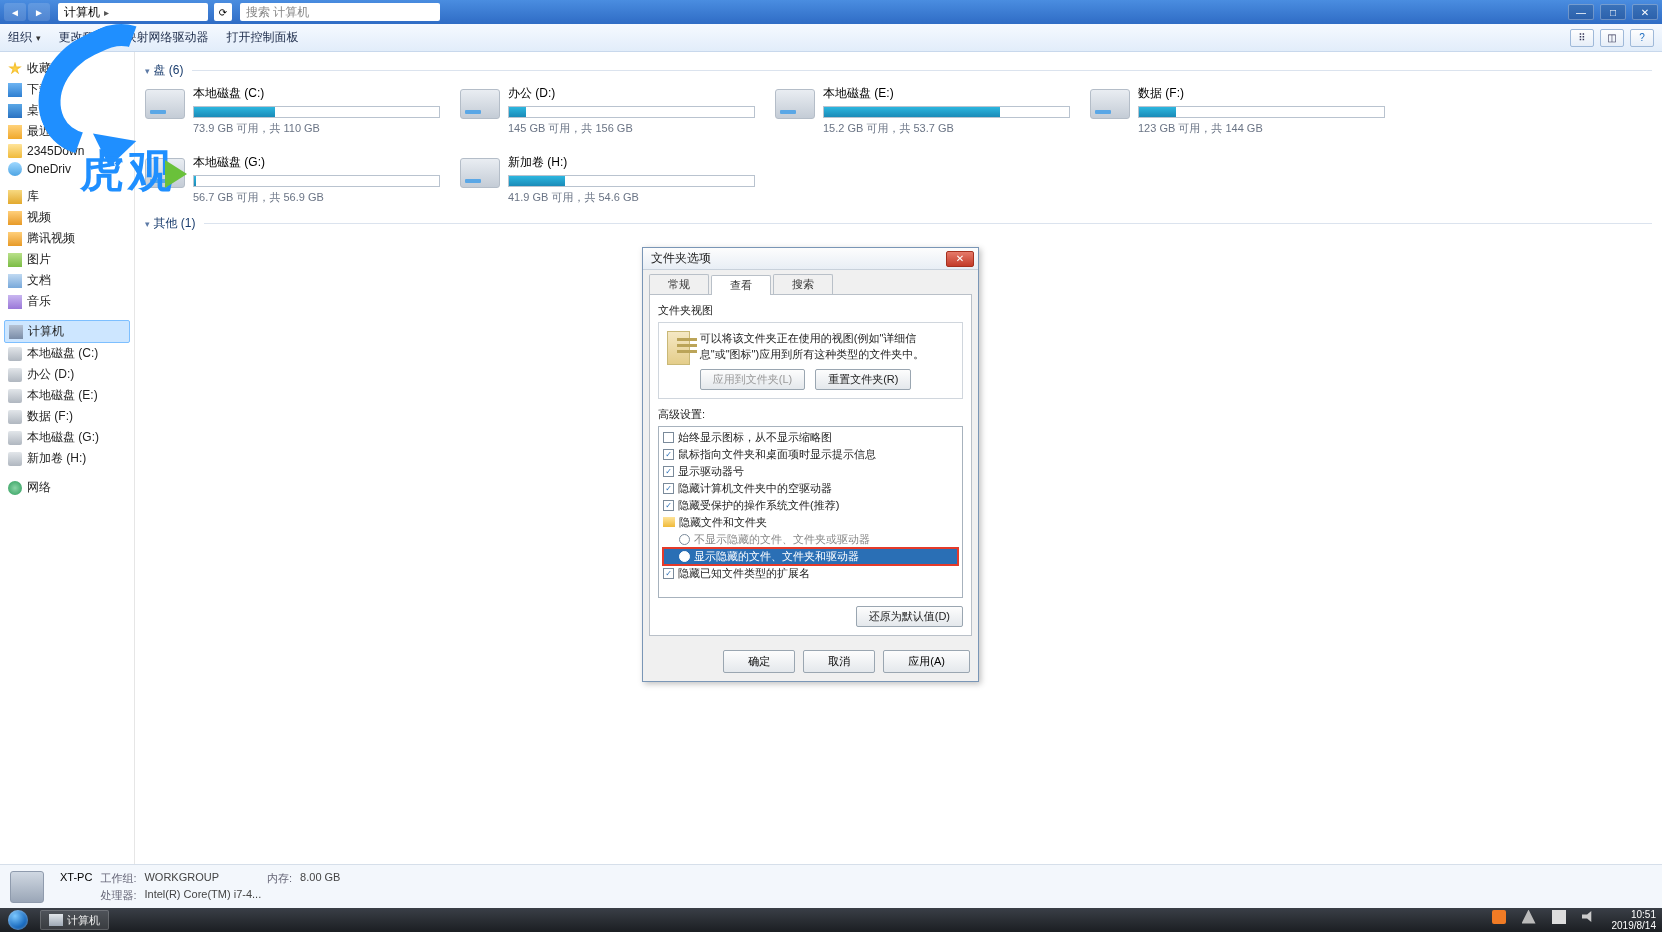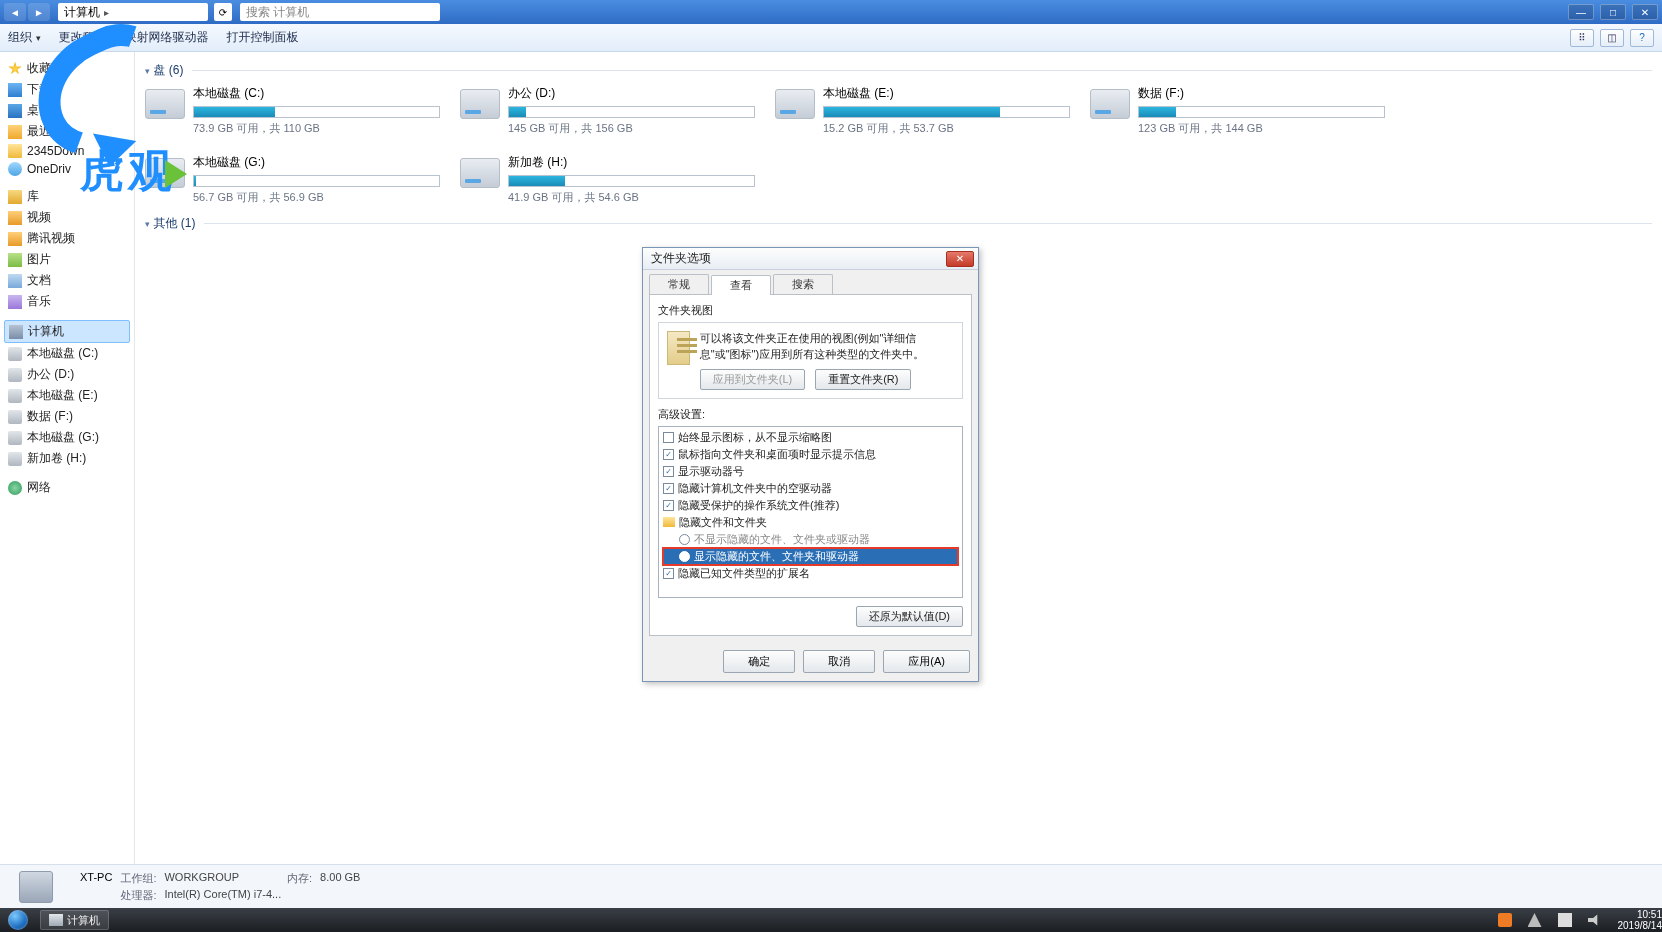--- a/index.html
+++ b/index.html
@@ -64,21 +64,21 @@
 .drive .dinfo{flex:1}
 .drive .dname{color:#000;margin-bottom:4px}
 .drive .bar{height:12px;background:#fff;border:1px solid #b9c3cf;position:relative;margin-bottom:3px}
 .drive .fill{position:absolute;height:100%;background:linear-gradient(#2cb6df,#1a8bb8)}
 .drive .dspace{color:#6a7485;font-size:11px}
 .other-item{display:flex;align-items:center;gap:8px;padding:4px 2px}
 .other-item .oicon{width:36px;height:32px;background:linear-gradient(#d5ebc0,#8cc85a);border-radius:4px;position:relative}
 .other-item .oicon::before{content:"";position:absolute;width:0;height:0;border-top:7px solid transparent;border-bottom:7px solid transparent;border-left:11px solid #fff;left:14px;top:9px}
 
 
-.details{height:44px;background:#f3f7fc;border-top:1px solid #d6dfea;display:flex;align-items:center;padding:4px 19px;gap:27px}
+.details{height:44px;background:#f3f7fc;border-top:1px solid #d6dfea;display:flex;align-items:center;padding:4px 10px;gap:16px}
 .details .dcicon{width:34px;height:32px;background:linear-gradient(#d0d8e2,#9aa6b7);border-radius:3px;border:1px solid #8f9bad}
 .details .dctxt{display:flex;flex-direction:column;gap:2px;color:#444;font-size:11px}
 .details .dcrow{display:flex;gap:8px}
 .details .lbl{color:#667}
 
 
 .dialog{position:absolute;left:642px;top:247px;width:337px;background:#f0f0f0;border:1px solid #7a96b6;box-shadow:2px 2px 6px rgba(0,0,0,.25);z-index:100}
 .dlg-title{height:22px;background:linear-gradient(#fdfdfd,#e8eef5);display:flex;align-items:center;padding:0 4px;border-bottom:1px solid #c8d1db}
 .dlg-title .ttxt{flex:1;color:#222;padding-left:4px}
 .dlg-close{width:28px;height:16px;background:linear-gradient(#e67a6a,#c33b29);color:#fff;display:flex;align-items:center;justify-content:center;font-size:10px;border-radius:2px;border:1px solid #a5301f}
@@ -109,21 +109,21 @@
 .restore{display:flex;justify-content:flex-end;margin-top:8px}
 .dlg-foot{display:flex;justify-content:flex-end;gap:8px;padding:8px}
 .dlg-btn{padding:3px 24px;border:1px solid #9aa6b1;background:linear-gradient(#fdfdfd,#e4e8ec);font-size:11px;border-radius:2px}
 
 
 .taskbar{position:absolute;left:0;right:0;bottom:0;height:24px;background:linear-gradient(#3a3f47,#1b1e22);display:flex;align-items:center;color:#eee;font-size:11px}
 .startbtn{width:36px;height:24px;display:flex;align-items:center;justify-content:center}
 .startbtn .orb{width:20px;height:20px;border-radius:50%;background:radial-gradient(circle at 35% 30%,#7cc8ff,#1a6bbf 60%,#0a3a6e);box-shadow:inset 0 0 3px rgba(255,255,255,.5)}
 .taskbtn{height:20px;background:rgba(255,255,255,0.12);border:1px solid rgba(255,255,255,0.18);border-radius:2px;display:flex;align-items:center;gap:4px;padding:0 8px;margin-left:4px}
 .taskbtn .ticon{width:14px;height:12px;background:linear-gradient(#e2e6ea,#9fa9b5)}
-.tray{margin-left:auto;display:flex;align-items:center;gap:16px;}
+.tray{margin-left:auto;display:flex;align-items:flex-start;gap:16px;padding-right:6px}
 .tray .ticn{width:14px;height:14px;display:inline-block}
 .tray .t-orange{background:#f07b25;border-radius:2px}
 .tray .t-up{background:#bbb;clip-path:polygon(50% 0,100% 100%,0 100%)}
 .tray .t-flag{background:#ddd}
 .tray .t-spk{background:#ccc;clip-path:polygon(0 35%,40% 35%,70% 10%,70% 90%,40% 65%,0 65%)}
 .clock{display:flex;flex-direction:column;align-items:flex-end;line-height:1;gap:1px}
 .clock span{font-size:10px;color:#fff}
 </style>
 </head>
 <body>

